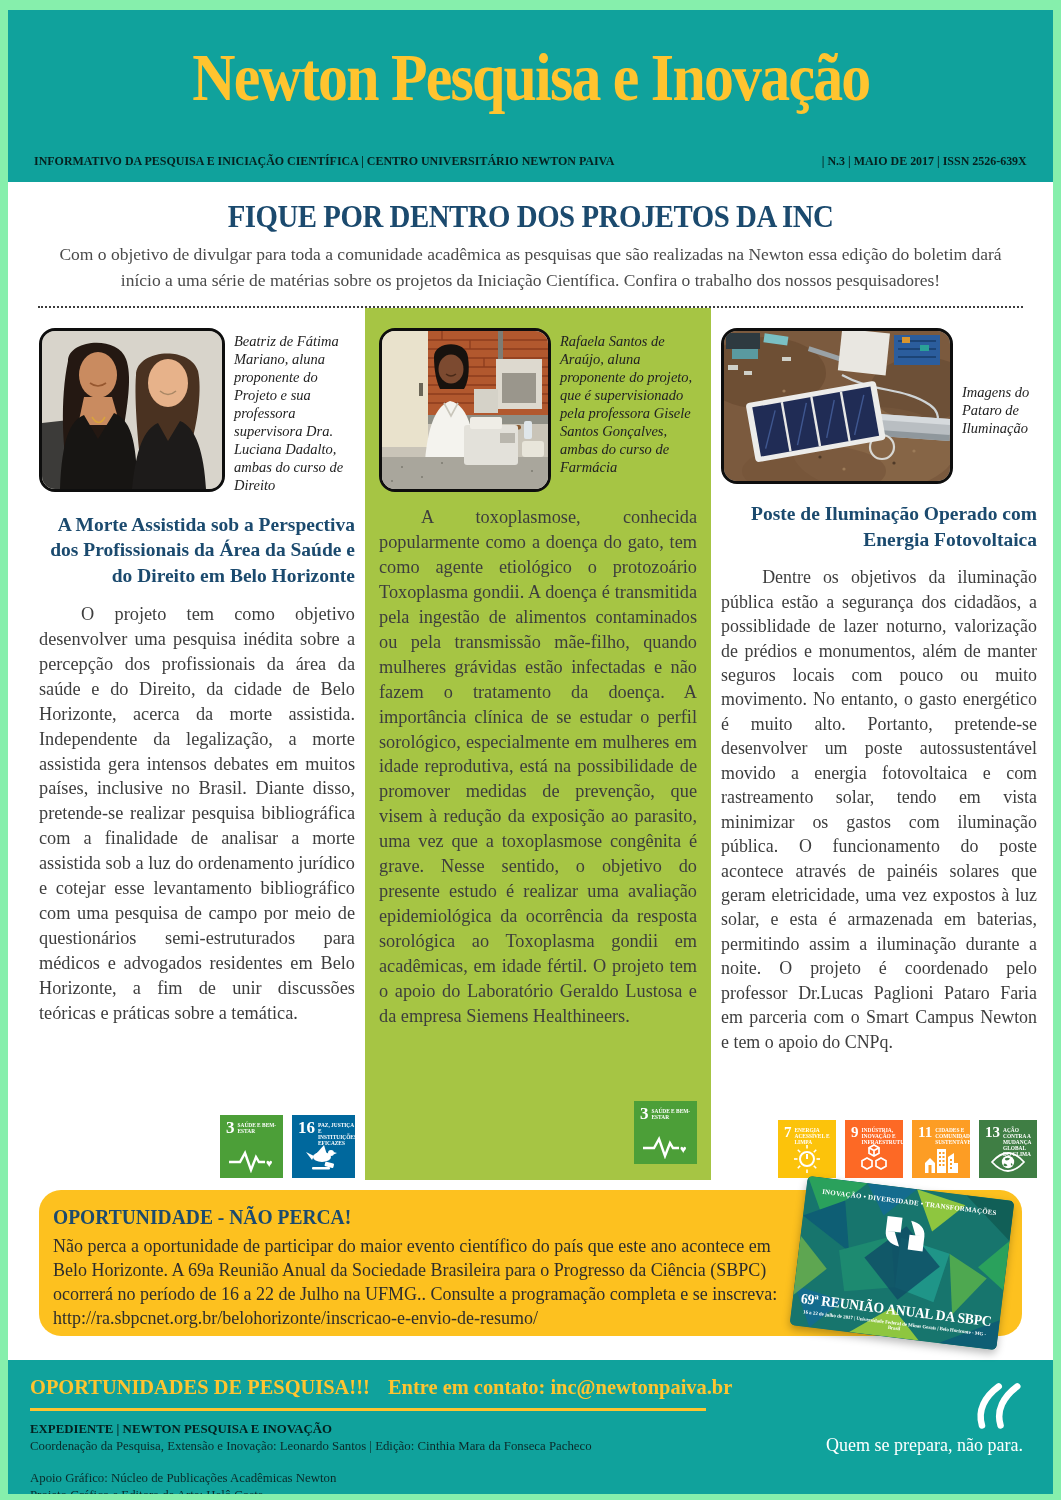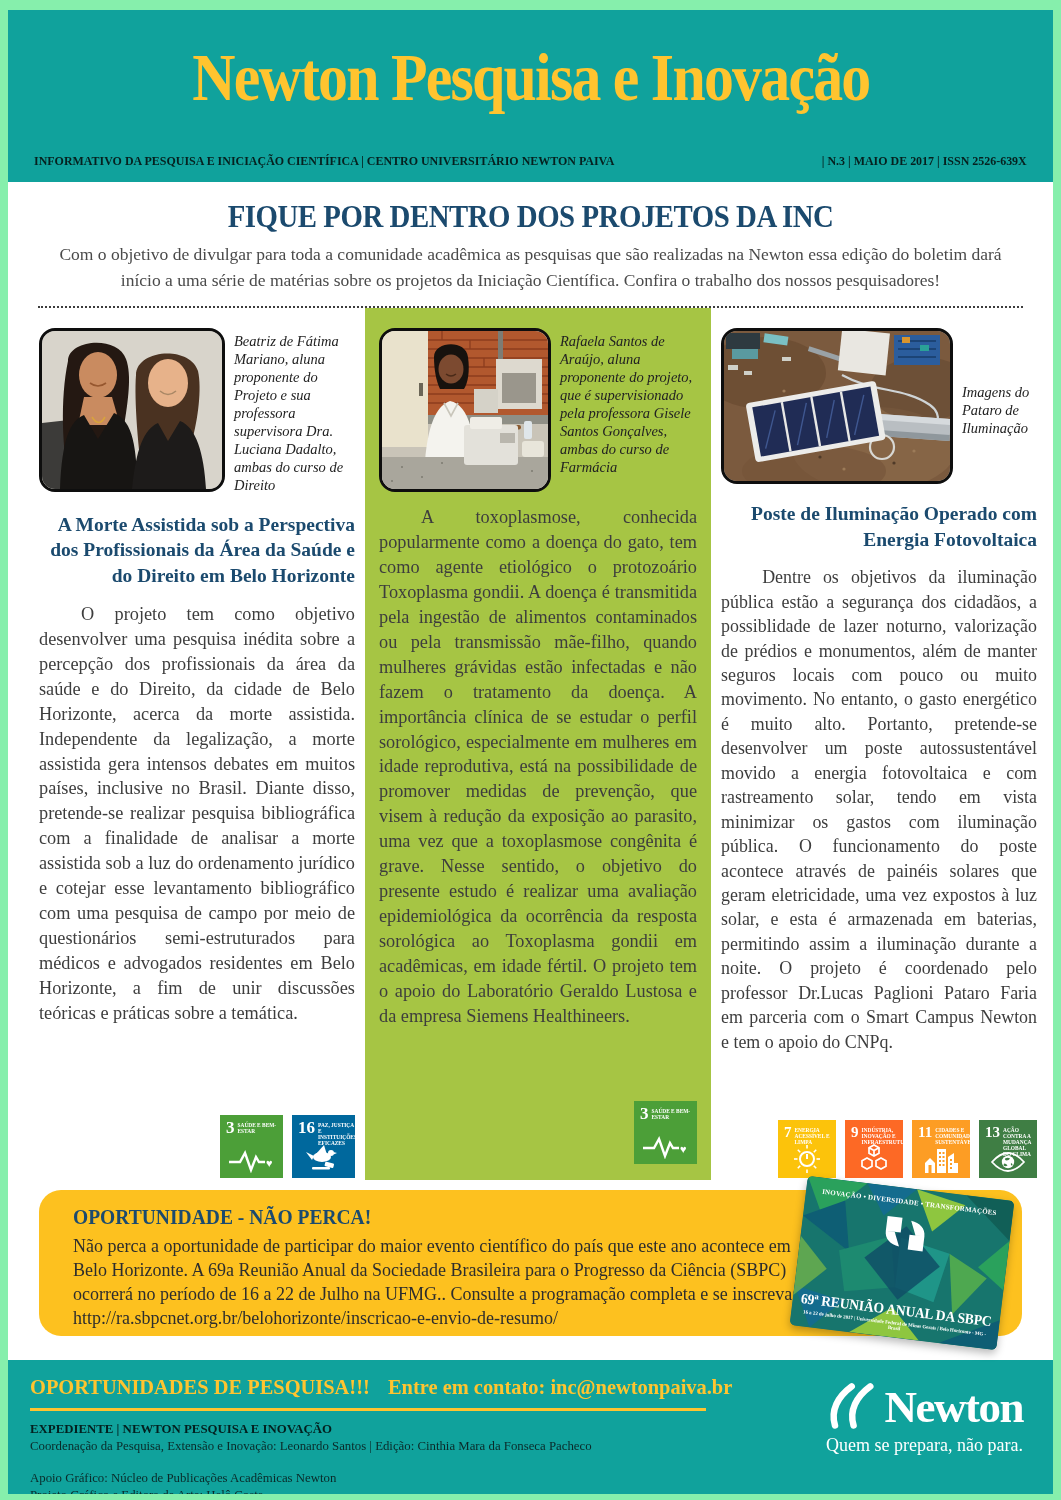--- a/index.html
+++ b/index.html
@@ -46,21 +46,21 @@
   .sdg-head { display:flex; gap:3px; }
   .sdg-num { font-size:17px; font-weight:bold; line-height:.95; }
   .sdg.small .sdg-num { font-size:15px; }
   .sdg-label { font-size:5.4px; font-weight:bold; line-height:1.12; text-transform:uppercase; padding-top:2px; }
   .sdg-pic { position:absolute; left:0; right:0; bottom:5px; display:flex; justify-content:center; }
   .c3  { background:#4C9F38; } .c16 { background:#00689D; } .c7 { background:#FCC30B; }
   .c9  { background:#FD6925; } .c11 { background:#FD9D24; } .c13 { background:#3F7E44; }
 
   
   .opp { margin:10px 31px 0; background:#FDC11F; border-radius:22px; height:146px;
-    position:relative; padding:15px 34px; flex:none; }
+    position:relative; padding:15px 14px; flex:none; }
   .opp-title { display:inline-block; transform:scaleX(.93); transform-origin:0 50%;
     color:#1B4A6E; font-weight:bold; font-size:21px; white-space:nowrap; }
   .opp-body { margin-top:5px; width:740px; color:#2d2d2d; font-size:18px; line-height:1.33; }
   .opp-link { color:#2d2d2d; text-decoration:none; }
 
   .banner { position:absolute; right:16px; top:-2px; width:208px; height:150px;
     transform:rotate(7deg); border-radius:5px; overflow:hidden; background:#17756d;
     box-shadow:0 4px 9px rgba(0,0,0,.28); }
   .banner > svg.mosaic { position:absolute; inset:0; }
   .banner-content { position:relative; height:100%; display:flex; flex-direction:column;
@@ -460,20 +460,19 @@
       <div class="f-right">
         <div class="logo-row">
           <span>
             <svg width="56" height="52" viewBox="0 0 60 56">
               <g stroke="#fff" stroke-width="7" fill="none" stroke-linecap="round">
                 <path d="M16,50 C11,34 19,19 34,8"></path>
                 <path d="M36,50 C31,34 39,19 54,8"></path>
               </g>
             </svg>
           </span>
-          <span class="logo-text">Newton</span>
         </div>
         <div class="slogan">Quem se prepara, não para.</div>
       </div>
     </div>
 
   </div>
 </div>
 
 </body></html>

